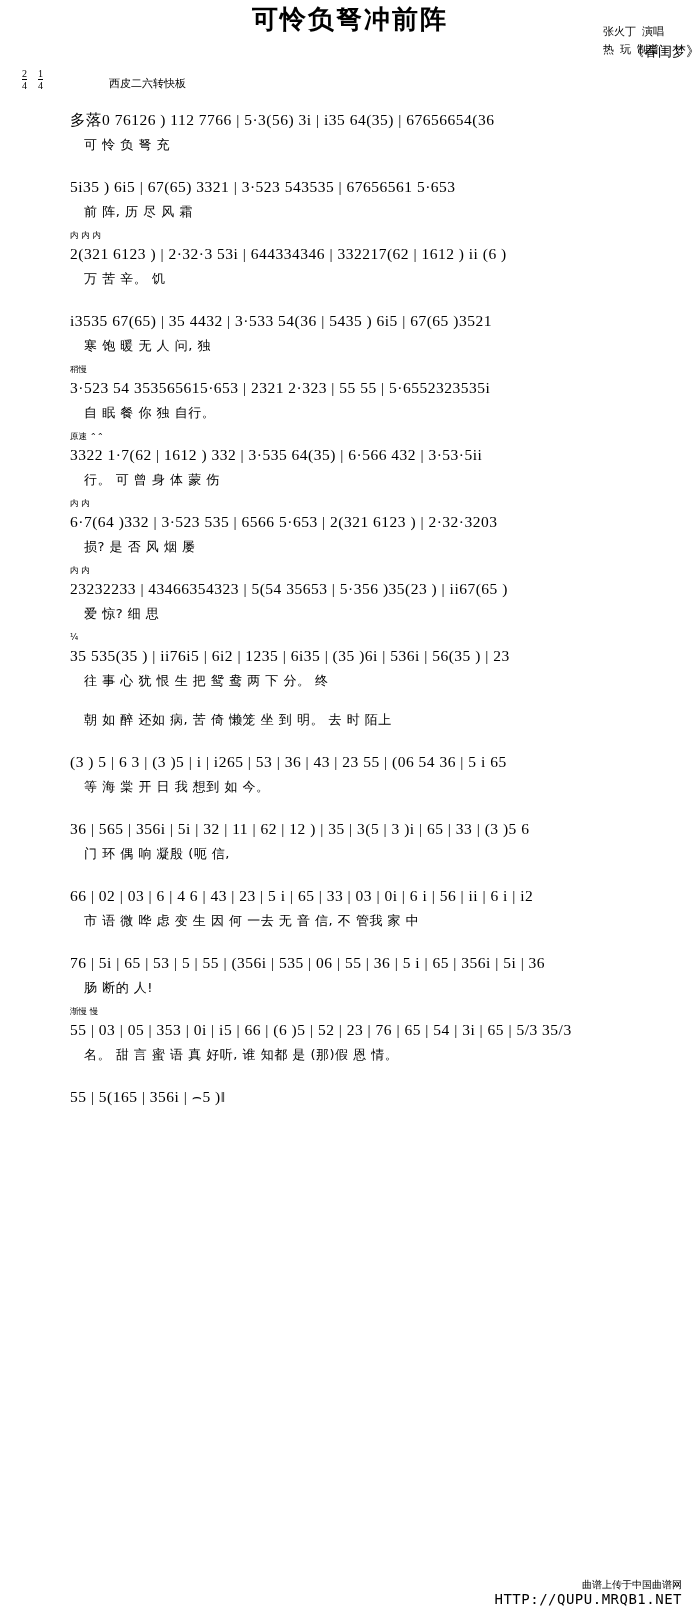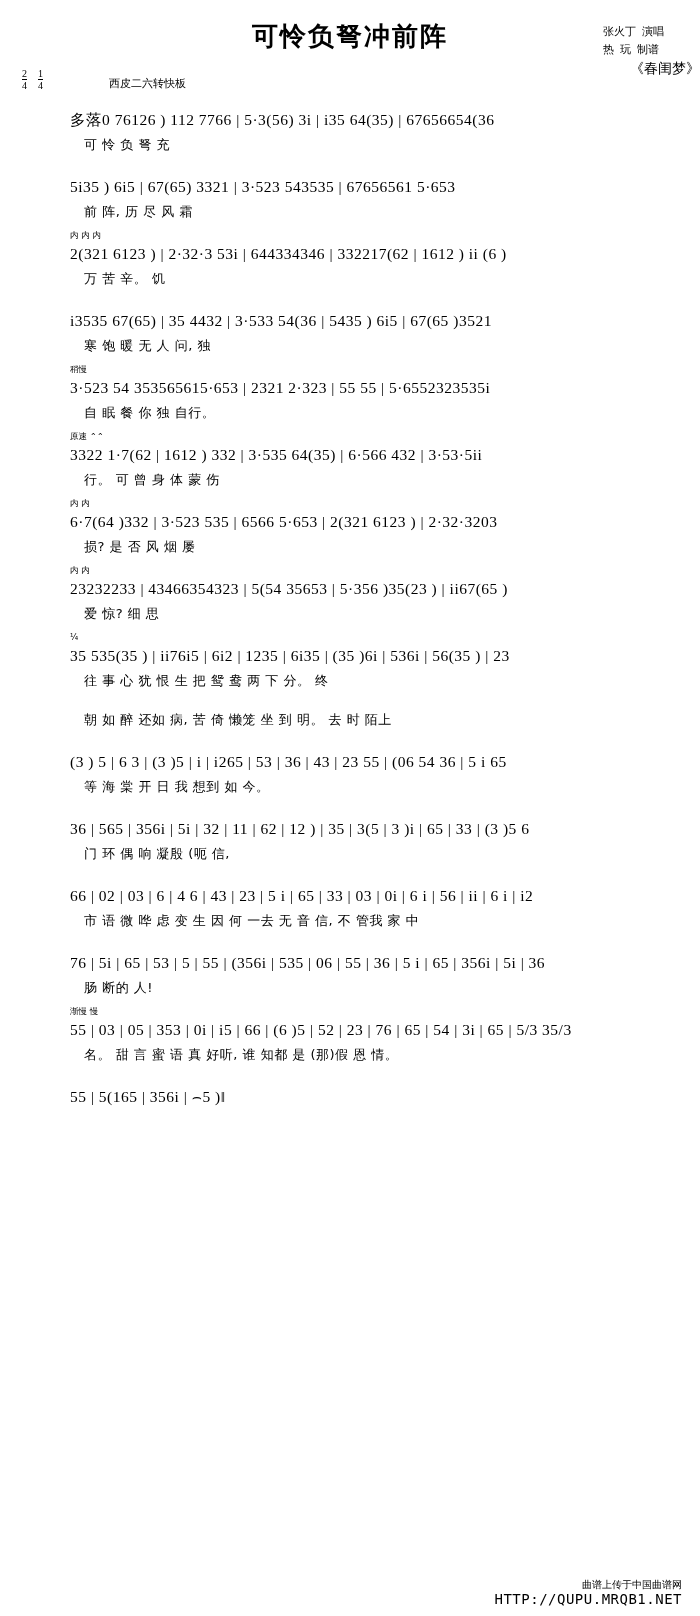--- a/index.html
+++ b/index.html
@@ -18,21 +18,21 @@
   .page {
     position: relative;
     width: 700px;
     height: 1616px;
   }
   .title {
     text-align: center;
     font-size: 26px;
     font-weight: bold;
     letter-spacing: 2px;
-    padding-top: 19px;
+    padding-top: 2px;
     font-family: "DejaVu Sans", sans-serif;
   }
   .subtitle {
     text-align: right;
     font-size: 14px;
     margin-top: 6px;
     font-family: Liberation Serif, serif;
   }
   .credits {
     position: absolute;

